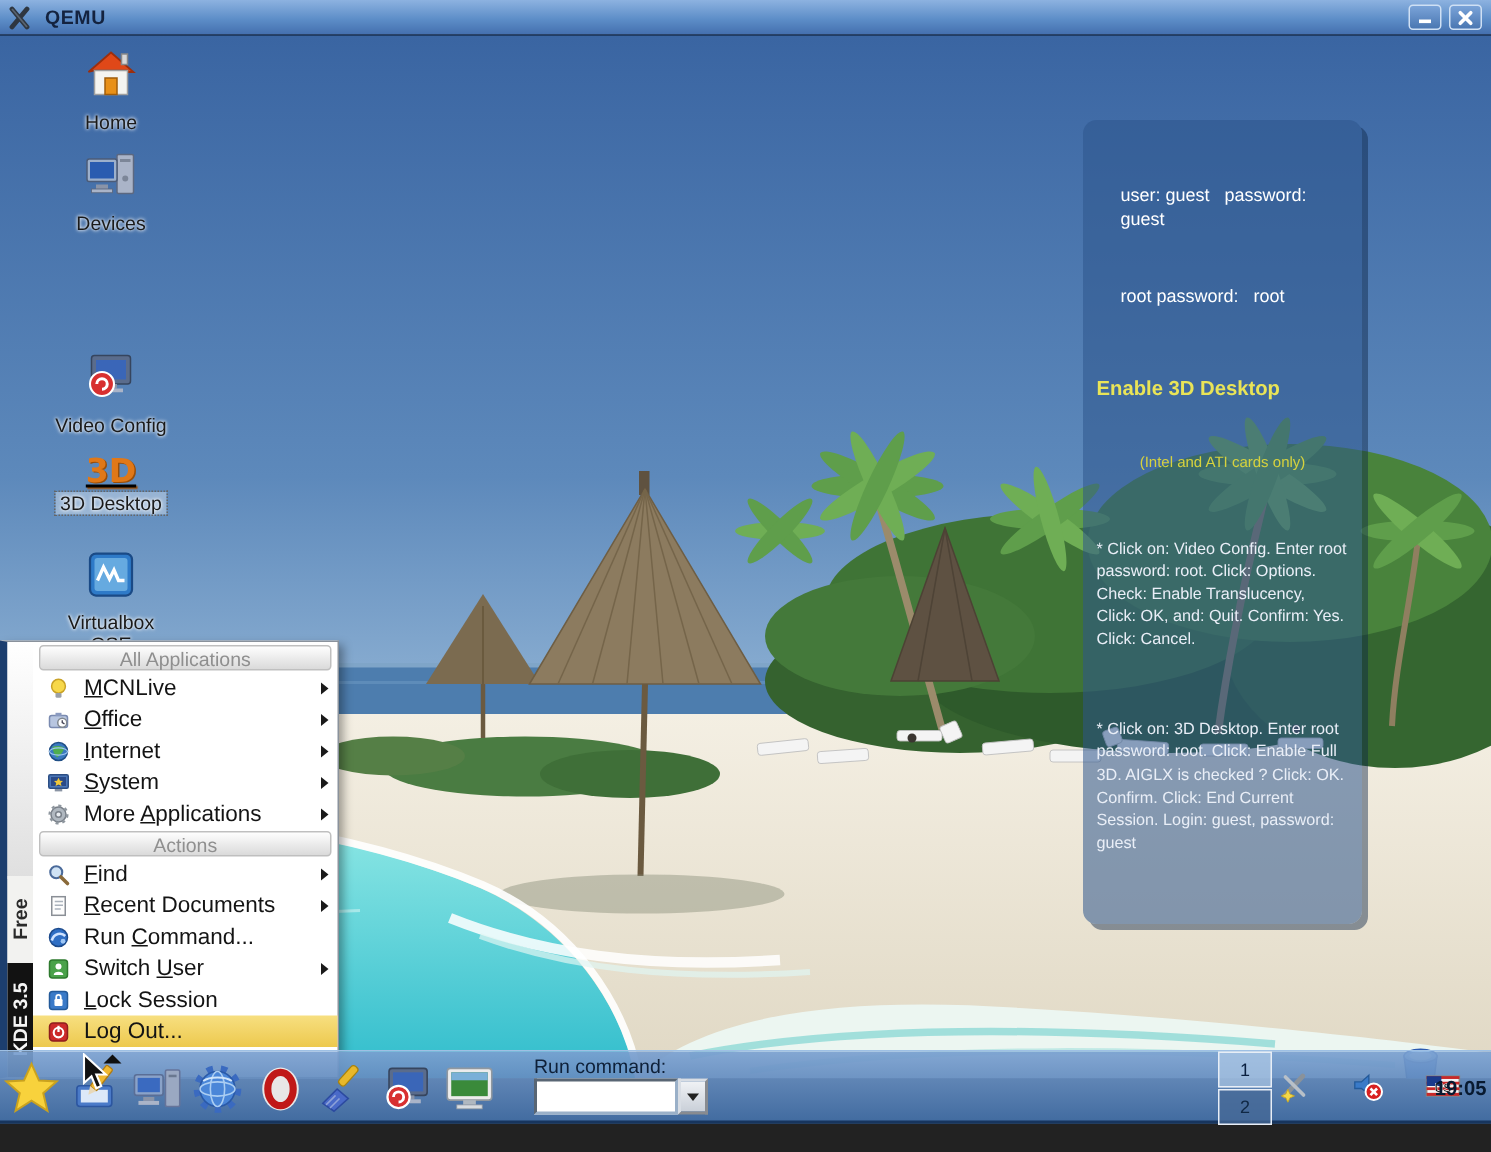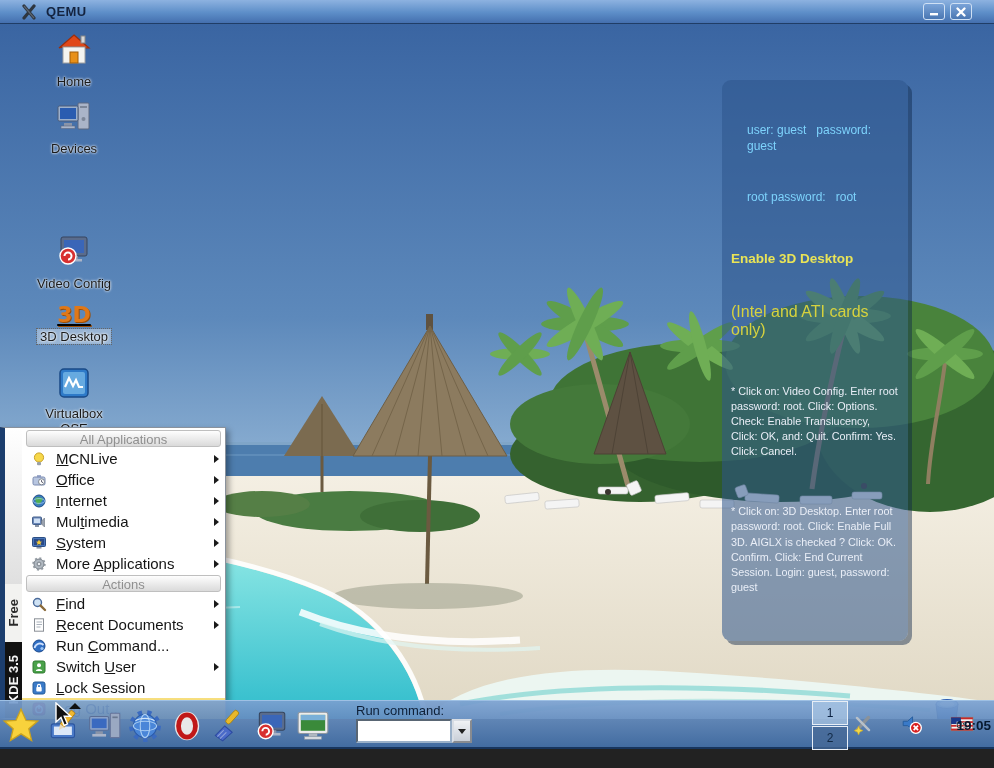--- a/index.html
+++ b/index.html
@@ -3,44 +3,44 @@
 <meta charset="utf-8">
 <style>
   html,body{margin:0;padding:0;background:#222;}
   *{box-sizing:border-box;}
   .screen{position:relative;width:994px;height:768px;overflow:hidden;
     font-family:"Liberation Sans","DejaVu Sans",sans-serif;-webkit-font-smoothing:antialiased;}
 
   
   .titlebar{position:absolute;left:0;top:0;width:994px;height:24px;
     background:linear-gradient(#8db2e0 0%,#5d8ec8 55%,#446fae 100%);
-    border-bottom:1px solid #203d66;display:flex;align-items:center;padding:0 22px;z-index:60;}
+    border-bottom:1px solid #203d66;display:flex;align-items:center;padding:0 6px;z-index:60;}
   .titlebar .ttext{color:#14233f;font-size:13px;font-weight:bold;margin-left:8px;letter-spacing:.4px;}
   .tbtn{width:22px;height:17px;border:1px solid #cfe0f4;border-radius:3px;
     background:linear-gradient(#7aa3d8,#4a77b2);display:flex;align-items:center;justify-content:center;margin-left:5px;}
   .tspacer{flex:1;}
 
   
   .desktop{position:absolute;left:0;top:24px;width:994px;height:695px;overflow:hidden;}
   .wall{position:absolute;left:0;top:0;}
 
   
   .dicon{position:absolute;left:30px;width:88px;text-align:center;z-index:3;cursor:default;text-decoration:underline;}
   .dlabel{display:inline-block;margin-top:1px;font-size:13px;color:#1a1a1a;padding:0 3px;
     text-shadow:0 0 3px rgba(255,255,255,.95),0 0 2px rgba(255,255,255,.9);}
   .dicon.selected .dlabel{outline:1px dotted #666;background:rgba(255,255,255,.35);}
   .icon3d{font-weight:bold;font-size:22px;color:#e07818;text-shadow:1px 1px 0 #9a4e08;font-family:"DejaVu Sans",sans-serif;}
 
   
   .ibox{position:absolute;left:722px;top:56px;width:186px;z-index:2;border-radius:9px;
     background:rgba(46,86,140,.55);box-shadow:4px 4px 0 rgba(14,38,70,.45);
     padding:7px 9px 10px 9px;white-space:pre-wrap;}
-  .cred{color:#7dd3fc;font-size:12px;line-height:1.3;margin-left:16px;}
+  .cred{color:#ffffff;font-size:12px;line-height:1.3;margin-left:16px;}
   .ib-h{color:#e9e457;font-size:13.5px;font-weight:bold;margin-top:9px;}
-  .ib-sub{color:#d6d23e;font-size:16px;margin-top:1px;}
+  .ib-sub{color:#d6d23e;font-size:10px;margin-top:1px;text-align:center;}
   .ib-p{color:#e9eef7;font-size:10.8px;line-height:1.4;margin-top:9px;}
 
   
   .kmenu{position:absolute;left:0;top:427px;width:226px;height:292px;background:#fff;
     border:1px solid #8a929c;border-left:5px solid #1c3e6e;z-index:50;
     box-shadow:3px 3px 6px rgba(0,0,0,.35);}
   .kside{position:absolute;left:0;top:0;width:17px;height:100%;}
   .kside .stop{position:absolute;left:0;top:0;width:17px;height:158px;background:linear-gradient(#ffffff,#dfdfdf);}
   .brand{position:absolute;left:0;width:17px;display:flex;align-items:center;justify-content:center;}
   .brand span{writing-mode:vertical-rl;transform:rotate(180deg);font-weight:bold;font-size:13px;white-space:nowrap;}
@@ -323,32 +323,20 @@
       </div>
       <div class="mi">
         <span class="mic">
             <svg width="16" height="16" viewBox="0 0 16 16">
               <circle cx="8" cy="8" r="6" fill="#3a7ac0" stroke="#1f4e86"></circle>
               <path d="M4,5 C6,4 9,4 12,5.5 C11,8 10,10 7,12 C5,10 4,7 4,5 Z" fill="#4fae4f"></path>
               <ellipse cx="8" cy="8" rx="6" ry="2.4" fill="none" stroke="#9ec6ef" stroke-width="0.8"></ellipse>
             </svg>
           </span>
         <span class="lbl"><span></span><u>I</u><span>nternet</span></span>
-        <span class="subarrow"></span>
-      </div>
-      <div class="mi">
-        <span class="mic">
-            <svg width="16" height="16" viewBox="0 0 16 16">
-              <rect x="1.5" y="3" width="9" height="7.5" rx="1" fill="#6a87b8" stroke="#44608c"></rect>
-              <rect x="3" y="4.5" width="6" height="4.5" fill="#cfe0f4"></rect>
-              <polygon points="10.5,7 13.5,4 13.5,13 10.5,10" fill="#9aa2ae" stroke="#6a727e" stroke-width="0.6"></polygon>
-              <rect x="4" y="11" width="4" height="2" fill="#8a94a4"></rect>
-            </svg>
-          </span>
-        <span class="lbl"><span>Mul</span><u>t</u><span>imedia</span></span>
         <span class="subarrow"></span>
       </div>
       <div class="mi">
         <span class="mic">
             <svg width="16" height="16" viewBox="0 0 16 16">
               <rect x="1.5" y="2.5" width="13" height="9" rx="1" fill="#4a76b8" stroke="#2c4e84"></rect>
               <rect x="3" y="4" width="10" height="6" fill="#2a4a88"></rect>
               <polygon points="8,4.5 9,6.5 11,6.7 9.5,8 10,10 8,9 6,10 6.5,8 5,6.7 7,6.5" fill="#f0c83a"></polygon>
               <rect x="5.5" y="12" width="5" height="1.6" fill="#8a94a4"></rect>
             </svg>

